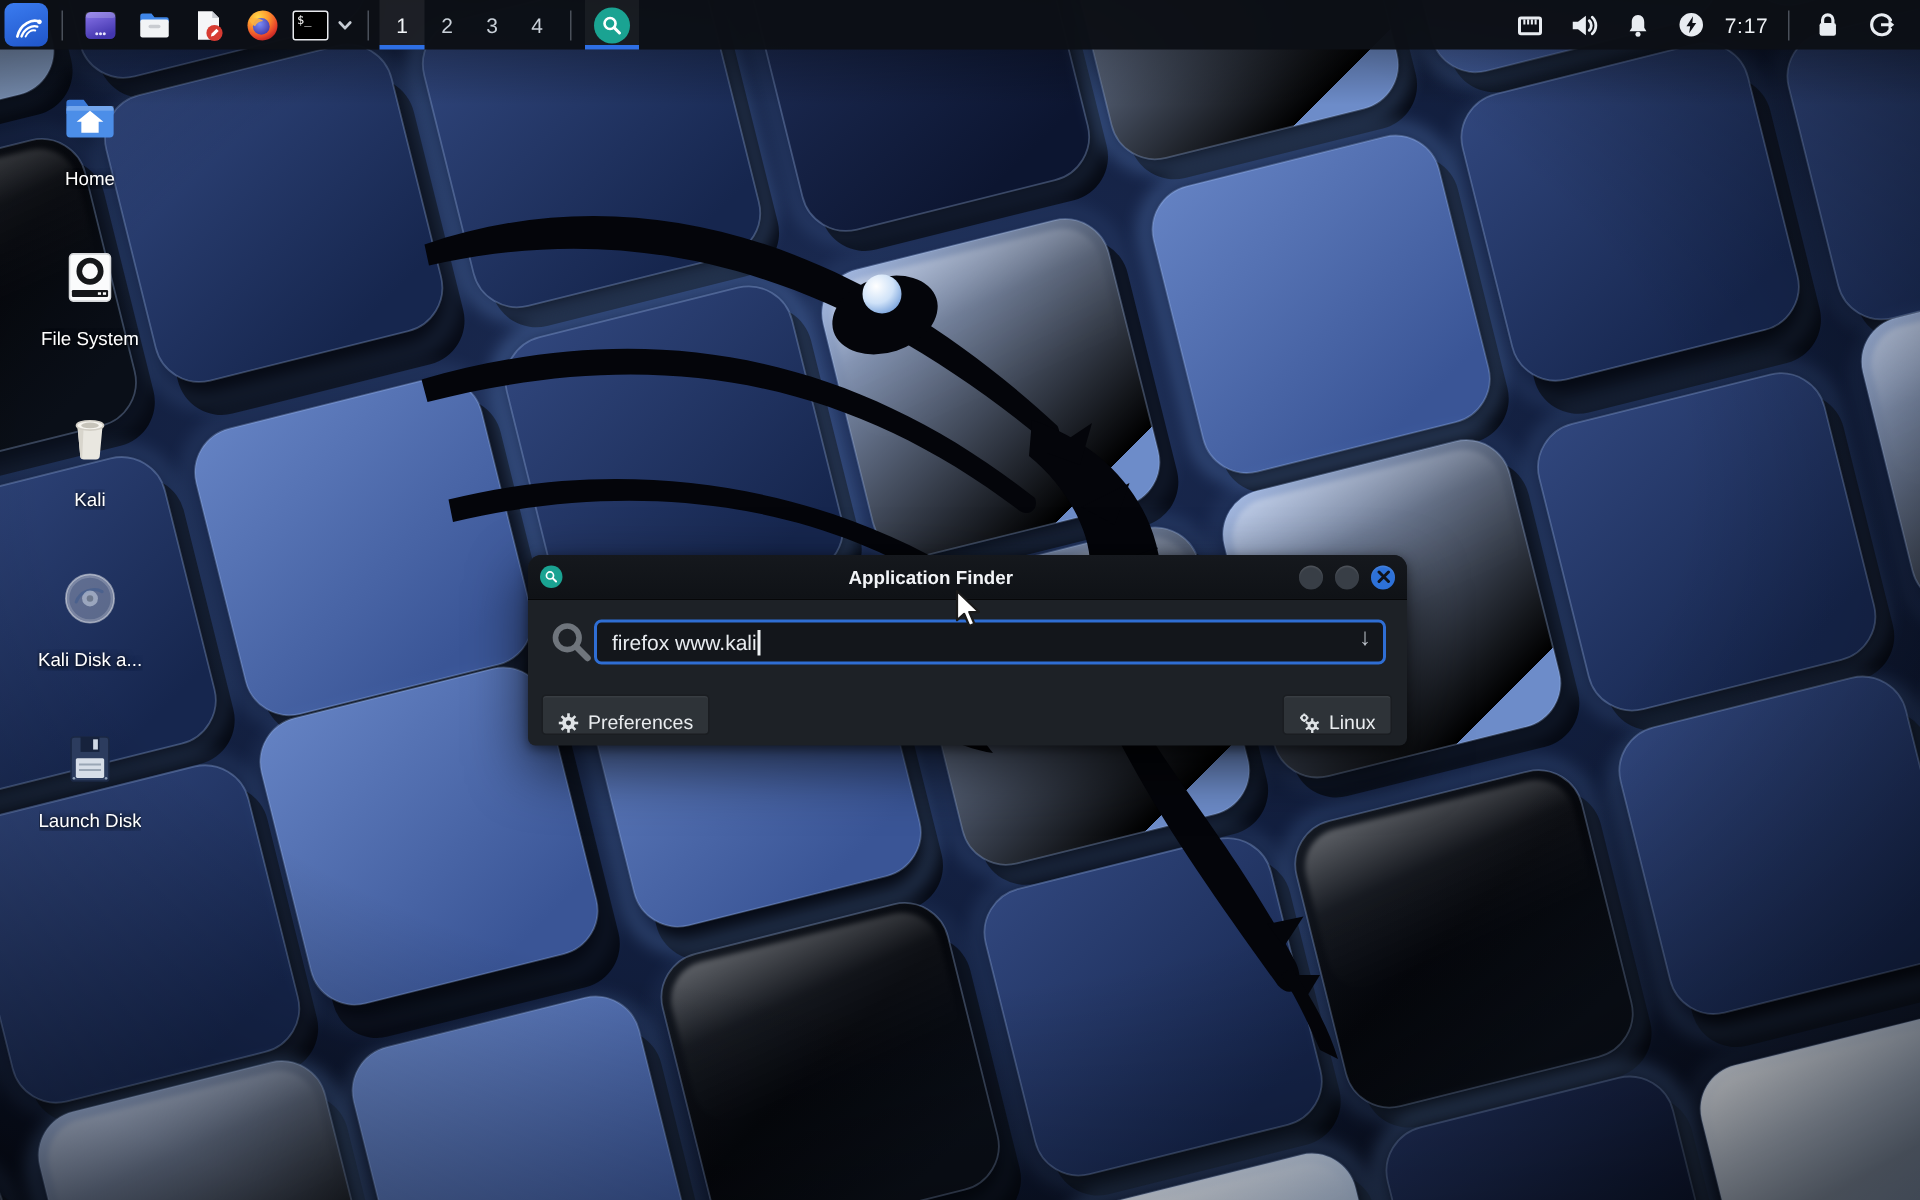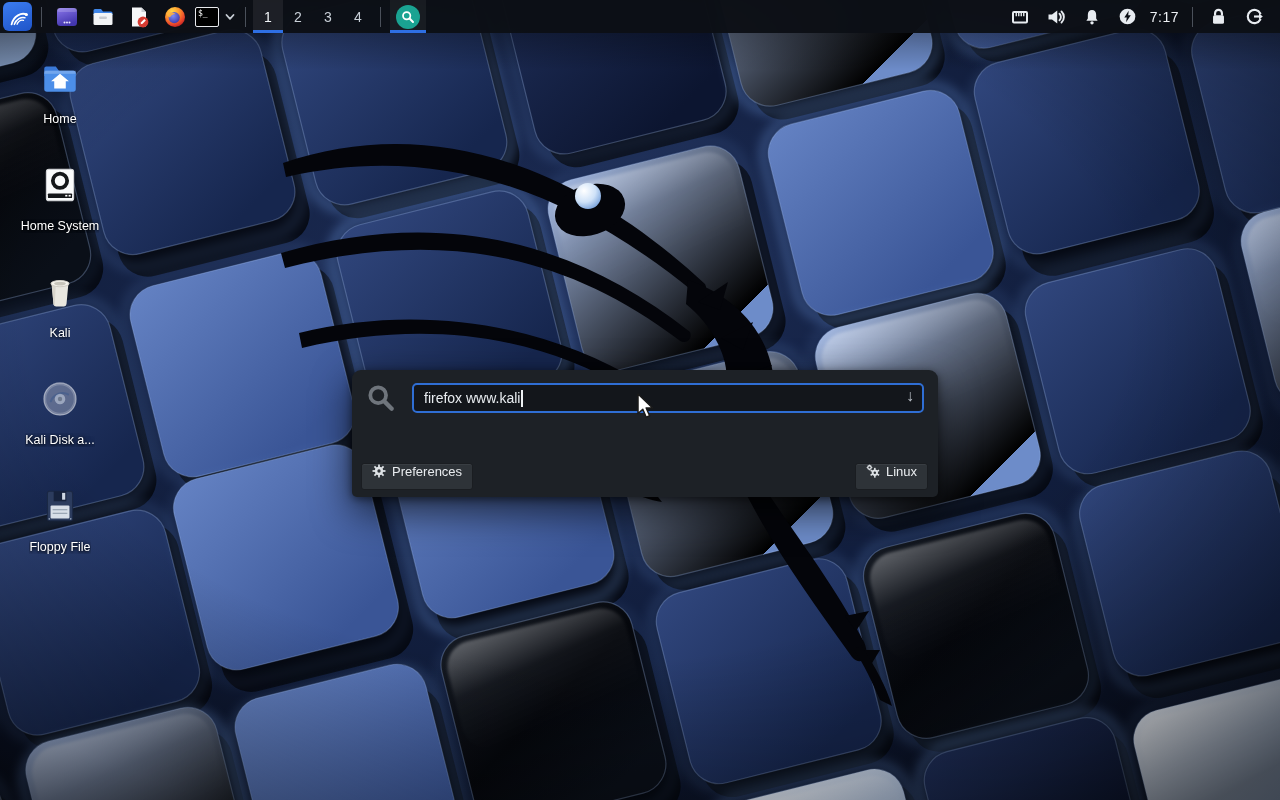--- a/index.html
+++ b/index.html
@@ -50,28 +50,28 @@
     box-shadow:0 14px 38px rgba(0,0,0,0.65), 0 2px 8px rgba(0,0,0,0.5); }
   .titlebar { height:30px; background:linear-gradient(#15181d,#0f1216); border-radius:9px 9px 0 0;
     border-bottom:1px solid #060708; display:flex; align-items:center; padding:0 8px; }
   .title { flex:1; text-align:center; font-size:12.5px; font-weight:bold; color:#f2f4f7; }
   .win-btns { display:flex; gap:8px; }
   .win-btn { width:16px; height:16px; border-radius:50%; background:#383e46;
     box-shadow:inset 0 1px 1px rgba(255,255,255,0.12); display:flex; align-items:center; justify-content:center; }
   .win-btn.close { background:#2d71d8; color:#10131a; }
   .content-row { display:flex; align-items:center; padding:0 14px; margin-top:13px; }
   .search-glyph { color:#6f757c; width:30px; height:30px; flex:0 0 auto; }
-  .fake-input { flex:1; margin-left:16px; height:30px; background:#13161b; border:2px solid #2f6ed4;
+  .fake-input { flex:1; height:30px; background:#13161b; border:2px solid #2f6ed4;
     border-radius:5px; display:flex; align-items:center; padding:0 26px 0 10px;
     color:#e8ecf0; font-size:14px; position:relative; }
   .caret { width:1.5px; height:17px; background:#eef1f4; margin-left:1px; }
   .drop-arrow { position:absolute; right:8px; top:2px; color:#b9bfc7; font-size:16px; }
   .dlg-footer { position:absolute; left:9px; right:10px; bottom:7px; display:flex; justify-content:space-between; }
   .btn { height:27px; background:#2e3338; border:1px solid #1a1d21; border-radius:3px;
-    color:#e9ecef; font-size:13px; display:flex; align-items:flex-start; gap:6px; padding:0 10px;
+    color:#e9ecef; font-size:13px; display:flex; align-items:flex-end; gap:6px; padding:0 10px;
     box-shadow:inset 0 1px 0 rgba(255,255,255,0.05); }
   .btn svg { flex:0 0 auto; }
 
   .cursor { position:absolute; left:636px; top:393px; z-index:60; }
   .hidden-defs { position:absolute; width:0; height:0; overflow:hidden; }
 </style>
 </head>
 <body>
 
 <div class="stage">
@@ -607,21 +607,21 @@
     <div class="dicon">
       <div class="art">
         <svg width="42" height="42" viewBox="0 0 40 40">
           <rect x="7" y="5" width="26" height="30" rx="2.5" fill="#fafbfc" stroke="#d5d7da" stroke-width="1"></rect>
           <circle cx="20" cy="16" r="6.8" fill="none" stroke="#15171a" stroke-width="3.6"></circle>
           <rect x="8.5" y="28" width="23" height="4.4" fill="#15171a" rx="0.8"></rect>
           <rect x="25" y="29.4" width="2" height="1.6" fill="#fff"></rect>
           <rect x="28.2" y="29.4" width="2" height="1.6" fill="#fff"></rect>
         </svg>
       </div>
-      <div class="lbl">Home System</div>
+      <div class="lbl">File System</div>
     </div>
 
     <div class="dicon">
       <div class="art">
         <svg width="42" height="42" viewBox="0 0 40 40">
           <path d="M12,12 h16 l-1.8,19.5 a2.4,2.4 0 0 1 -2.4,2.2 h-7.6 a2.4,2.4 0 0 1 -2.4,-2.2 Z" fill="#e9e7e0"></path>
           <path d="M12,12 h4 l-1,21.5 a2.4,2.4 0 0 1 -1.2,-1.8 Z" fill="#d8d5cc"></path>
           <ellipse cx="20" cy="12" rx="8.6" ry="3" fill="#f6f4ee" stroke="#d2cfc6" stroke-width="1"></ellipse>
           <ellipse cx="20" cy="12" rx="5.6" ry="1.8" fill="#c7c4ba"></ellipse>
         </svg>
@@ -648,25 +648,42 @@
           <rect x="8" y="6" width="24" height="28" rx="2" fill="#2c3c5e" stroke="#1b2844" stroke-width="1"></rect>
           <rect x="14" y="6" width="12" height="9.5" fill="#16223c"></rect>
           <rect x="22" y="7.5" width="3" height="6.5" fill="#cfd8e4"></rect>
           <rect x="11" y="19.5" width="18" height="12.5" rx="1" fill="#d7dee8"></rect>
           <line x1="13" y1="23.5" x2="27" y2="23.5" stroke="#9aa6b5" stroke-width="1.2"></line>
           <line x1="13" y1="27" x2="27" y2="27" stroke="#9aa6b5" stroke-width="1.2"></line>
           <circle cx="9.8" cy="32.2" r="0.8" fill="#8fa0b8"></circle>
             <circle cx="30.2" cy="32.2" r="0.8" fill="#8fa0b8"></circle>
         </svg>
       </div>
-      <div class="lbl">Floppy File</div>
+      <div class="lbl">Launch Disk</div>
     </div>
   </div>
 
   <div class="dialog">
+    <div class="titlebar">
+      <span class="finder-badge small">
+        <svg width="9" height="9" viewBox="0 0 16 16">
+            <use href="#icon-mag"></use>
+          </svg>
+      </span>
+      <span class="title">Application Finder</span>
+      <span class="win-btns">
+        <span class="win-btn"></span>
+        <span class="win-btn"></span>
+        <span class="win-btn close">
+          <svg width="9" height="9" viewBox="0 0 10 10">
+            <path d="M1.5,1.5 L8.5,8.5 M8.5,1.5 L1.5,8.5" stroke="#10131a" stroke-width="2.2" stroke-linecap="round"></path>
+          </svg>
+        </span>
+      </span>
+    </div>
 
     <div class="content-row">
       <svg class="search-glyph" viewBox="0 0 16 16">
           <use href="#icon-mag"></use>
         </svg>
       <div class="fake-input">
         <span>firefox www.kali</span>
         <span class="caret"></span>
         <span class="drop-arrow">↓</span>
       </div>

